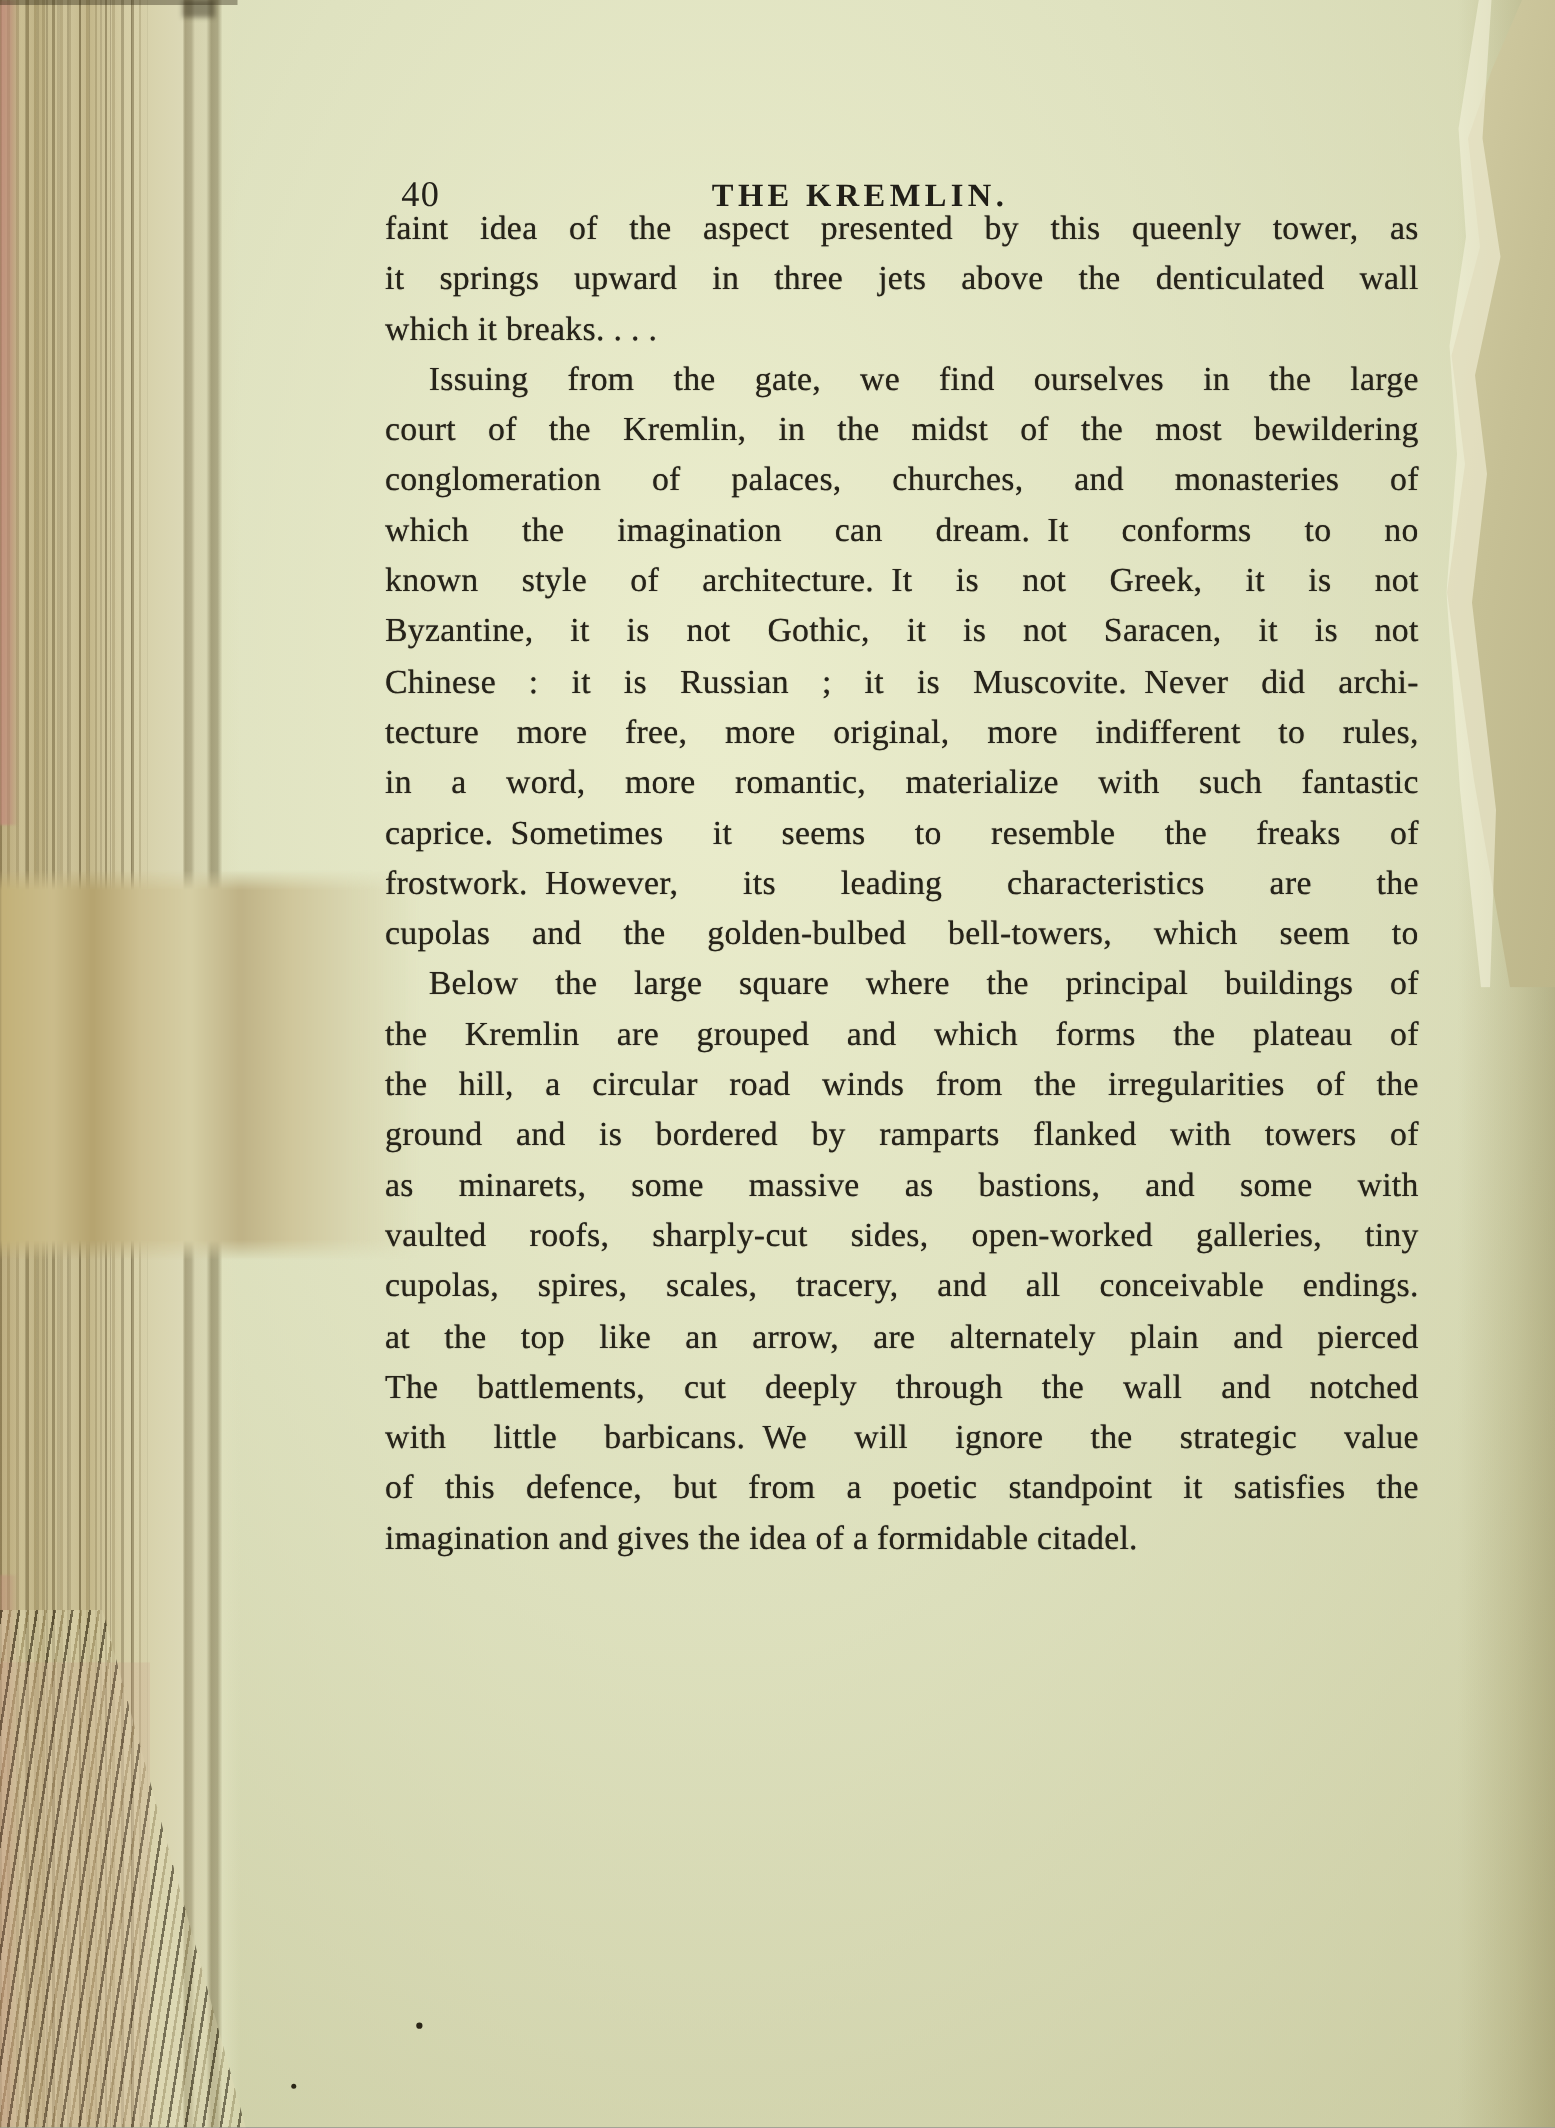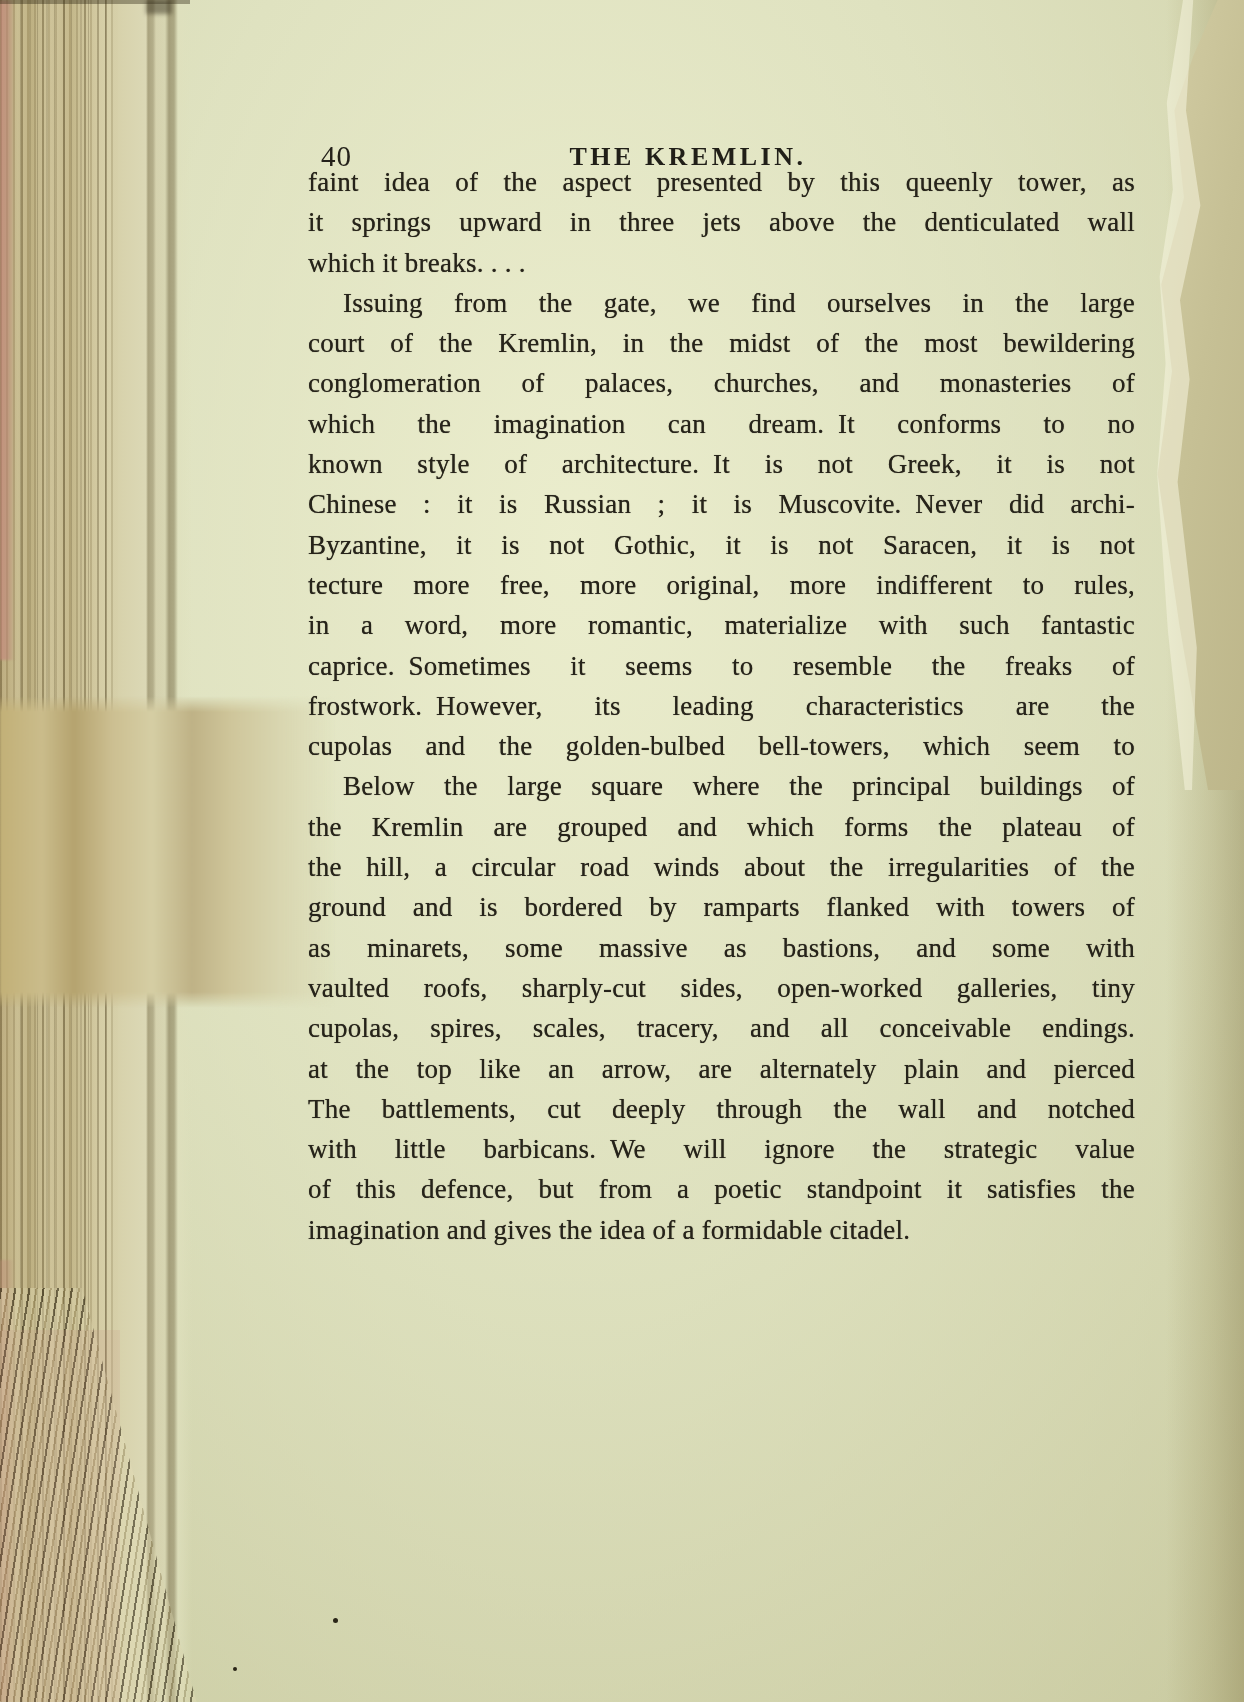--- a/index.html
+++ b/index.html
@@ -83,30 +83,30 @@
 
   <div class="bodytext" id="body-lines">
       <div class="line">faint idea of the aspect presented by this queenly tower, as</div>
       <div class="line">it springs upward in three jets above the denticulated wall</div>
       <div class="line flush">which it breaks. . . .</div>
       <div class="line indent">Issuing from the gate, we find ourselves in the large</div>
       <div class="line">court of the Kremlin, in the midst of the most bewildering</div>
       <div class="line">conglomeration of palaces, churches, and monasteries of</div>
       <div class="line">which the imagination can dream. It conforms to no</div>
       <div class="line">known style of architecture. It is not Greek, it is not</div>
+      <div class="line">Byzantine, it is not Gothic, it is not Saracen, it is not</div>
       <div class="line">Chinese : it is Russian ; it is Muscovite. Never did archi-</div>
-      <div class="line">Byzantine, it is not Gothic, it is not Saracen, it is not</div>
       <div class="line">tecture more free, more original, more indifferent to rules,</div>
       <div class="line">in a word, more romantic, materialize with such fantastic</div>
       <div class="line">caprice. Sometimes it seems to resemble the freaks of</div>
       <div class="line">frostwork. However, its leading characteristics are the</div>
       <div class="line">cupolas and the golden-bulbed bell-towers, which seem to</div>
       <div class="line indent">Below the large square where the principal buildings of</div>
       <div class="line">the Kremlin are grouped and which forms the plateau of</div>
-      <div class="line">the hill, a circular road winds about the irregularities of the</div>
+      <div class="line">the hill, a circular road winds from the irregularities of the</div>
       <div class="line">ground and is bordered by ramparts flanked with towers of</div>
       <div class="line">as minarets, some massive as bastions, and some with</div>
       <div class="line">vaulted roofs, sharply-cut sides, open-worked galleries, tiny</div>
       <div class="line">cupolas, spires, scales, tracery, and all conceivable endings.</div>
       <div class="line">at the top like an arrow, are alternately plain and pierced</div>
       <div class="line">The battlements, cut deeply through the wall and notched</div>
       <div class="line">with little barbicans. We will ignore the strategic value</div>
       <div class="line">of this defence, but from a poetic standpoint it satisfies the</div>
       <div class="line flush">imagination and gives the idea of a formidable citadel.</div>
     </div>

